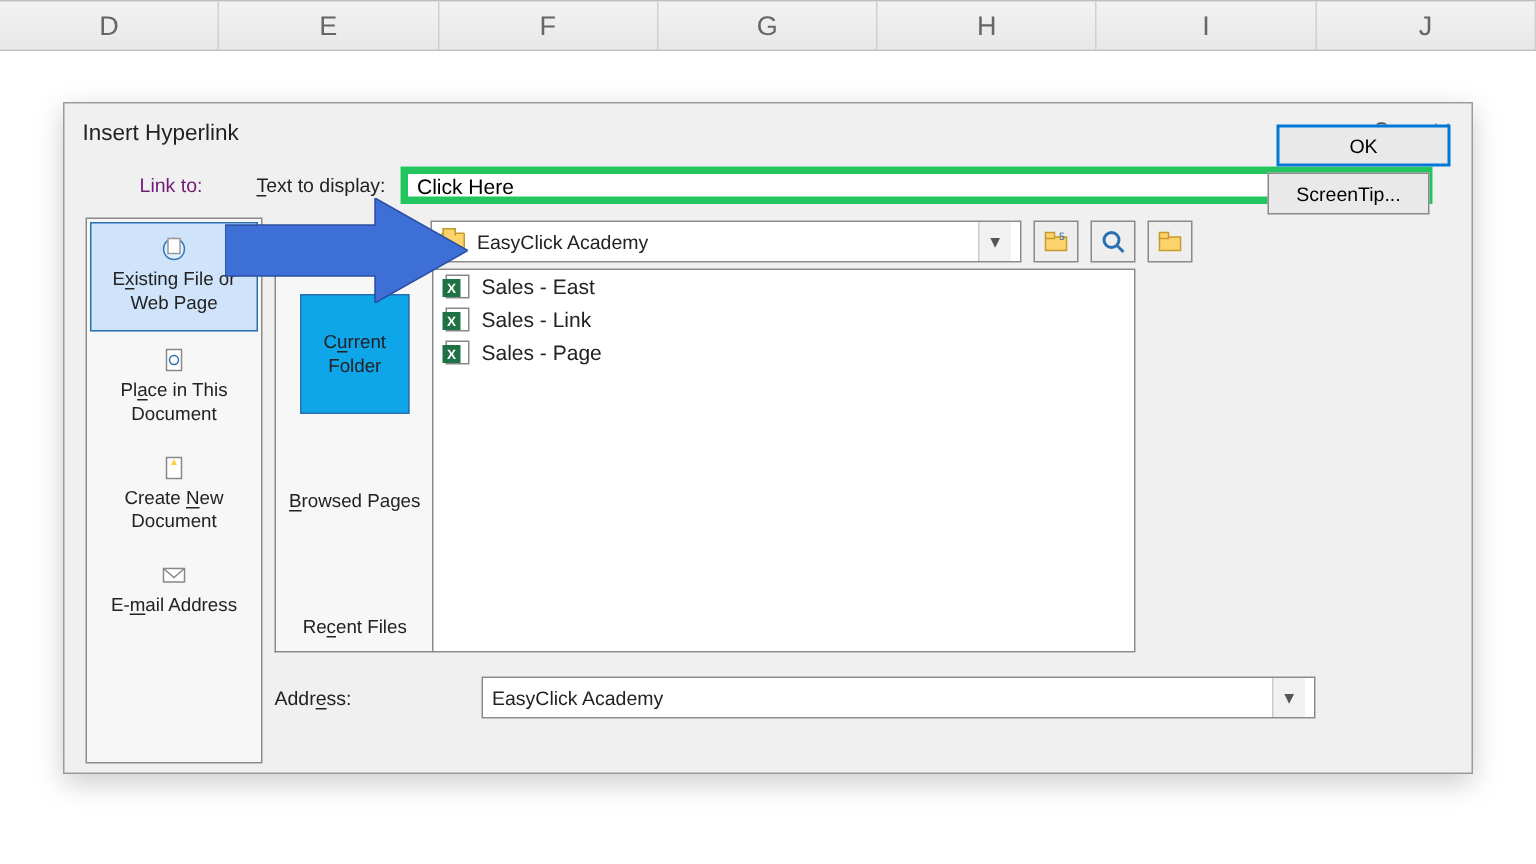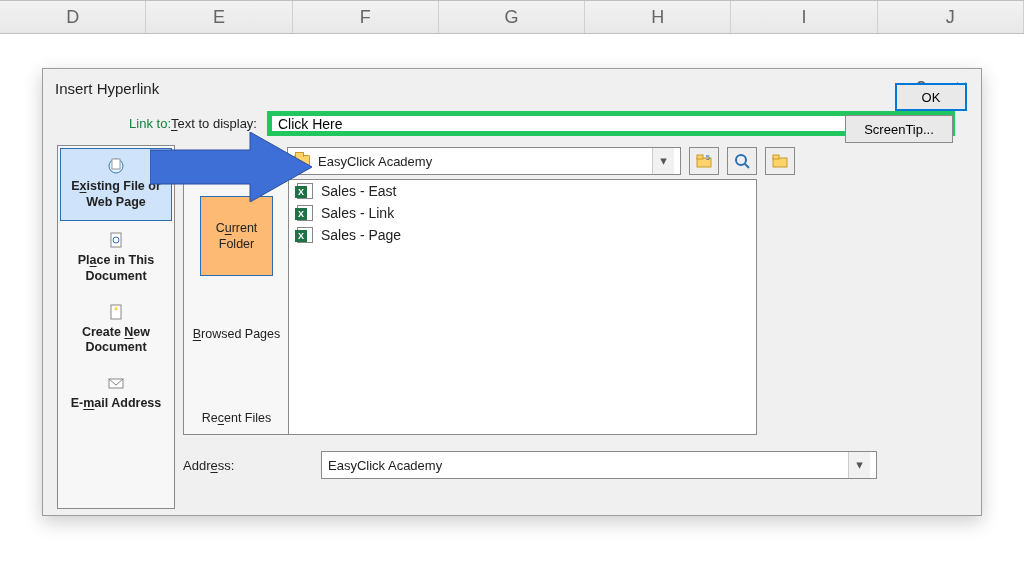--- a/index.html
+++ b/index.html
@@ -14,36 +14,36 @@
   
   .dialog { position: absolute; left: 42px; top: 68px; width: 940px; height: 448px; background: #f0f0f0; border: 1px solid #9c9c9c; box-shadow: 0 6px 18px rgba(0,0,0,.2); }
   .titlebar { display: flex; align-items: center; justify-content: space-between; padding: 8px 12px; }
   .title-text { font-size: 15px; }
   .title-right { display: flex; gap: 28px; align-items: center; font-size: 18px; color: #555; }
   .title-right span { cursor: pointer; }
 
   .content { position: relative; padding: 4px 14px 14px 14px; }
 
   .toprow { position: absolute; left: 14px; right: 14px; top: 4px; display: flex; align-items: center; }
-  .linkto-hdr { width: 114px; text-align: right; color: #15803d; }
+  .linkto-hdr { width: 114px; text-align: center; color: #701a75; }
   .label-ttd { width: 96px; }
   .ttd-input { flex: 1; height: 25px; border: 5px solid #22c55e; background: #fff; padding: 2px 6px; font-size: 14px; margin-right: 12px; }
   .btn { height: 28px; border: 1px solid #8a8a8a; background: #e9e9e9; font-size: 13px; padding: 0 12px; cursor: pointer; }
   .btn.default { border: 2px solid #0078d7; }
 
   
-  .linkto-panel { position: absolute; left: 14px; top: 38px; width: 118px; height: 364px; border: 1px solid #8a8a8a; background: #f7f7f7; font-weight: bold; }
+  .linkto-panel { position: absolute; left: 14px; top: 38px; width: 118px; height: 364px; border: 1px solid #8a8a8a; background: #f7f7f7; }
   .linkto-item { padding: 8px 4px 10px 4px; text-align: center; font-size: 12.5px; line-height: 1.25; cursor: pointer; }
   .linkto-item.selected { background: #cfe4fa; border: 1px solid #2a6fb0; margin: 2px; }
   .linkto-icon { width: 18px; height: 18px; margin: 0 auto 4px auto; display: block; }
 
   
   .cat-panel { position: absolute; left: 140px; top: 72px; width: 106px; height: 256px; border: 1px solid #8a8a8a; border-right: none; background: #f7f7f7; }
   .cat-item { height: 84px; display: flex; align-items: center; justify-content: center; text-align: center; font-size: 12.5px; line-height: 1.3; padding: 0 4px; cursor: pointer; }
-  .cat-item.selected { background: #fdba74; border: 1px solid #2a6fb0; margin: 16px; height: 80px; }
+  .cat-item.selected { background: #0ea5e9; border: 1px solid #2a6fb0; margin: 16px; height: 80px; }
 
   
   .lookin-row { position: absolute; left: 140px; top: 40px; display: flex; align-items: center; gap: 8px; }
   .lookin-label { width: 96px; }
   .lookin-select { display: flex; align-items: center; width: 394px; height: 28px; border: 1px solid #8a8a8a; background: #fff; padding: 0 6px; gap: 8px; }
   .lookin-select .chev { margin-left: auto; width: 22px; height: 26px; border-left: 1px solid #ccc; text-align: center; line-height: 26px; color: #555; background: #f1f1f1; }
   .sqbtn { width: 30px; height: 28px; border: 1px solid #8a8a8a; background: #eee; display: flex; align-items: center; justify-content: center; cursor: pointer; }
 
   
   .file-list { position: absolute; left: 245px; top: 72px; width: 469px; height: 256px; border: 1px solid #8a8a8a; background: #fff; overflow: auto; }
@@ -55,21 +55,21 @@
   .addr-select { display: flex; align-items: center; width: 556px; height: 28px; border: 1px solid #8a8a8a; background: #fff; padding: 0 6px; }
   .addr-select .chev { margin-left: auto; width: 22px; height: 26px; border-left: 1px solid #ccc; text-align: center; line-height: 26px; color: #555; background: #f1f1f1; }
 
   
   .side-btn { position: absolute; right: 14px; width: 108px; }
   .screentip { top: 4px; margin-left: 32px; }
   .bookmark { top: 90px; }
 
   
   .bottom-btns { position: absolute; right: 14px; bottom: 14px; display: flex; gap: 16px; }
-  .bottom-btns .btn { width: 72px; }
+  .bottom-btns .btn { width: 116px; }
 
   
   .folder-ic { width: 16px; height: 12px; background: #ffd36b; border: 1px solid #c79a2c; border-radius: 1px; position: relative; }
   .folder-ic:before { content: ""; position: absolute; top: -4px; left: 0; width: 7px; height: 4px; background: #ffd36b; border: 1px solid #c79a2c; border-bottom: none; }
   .excel-ic { width: 16px; height: 16px; background: #fff; border: 1px solid #888; position: relative; }
   .excel-ic:after { content: "X"; position: absolute; left: -3px; top: 2px; width: 12px; height: 12px; background: #1e7245; color: #fff; font-size: 9px; font-weight: bold; text-align: center; line-height: 12px; }
   .search-ic svg, .browse-ic svg, .up-ic svg { display: block; }
 
   
   .big-arrow { position: absolute; left: 150px; top: 132px; width: 162px; height: 70px; pointer-events: none; }

